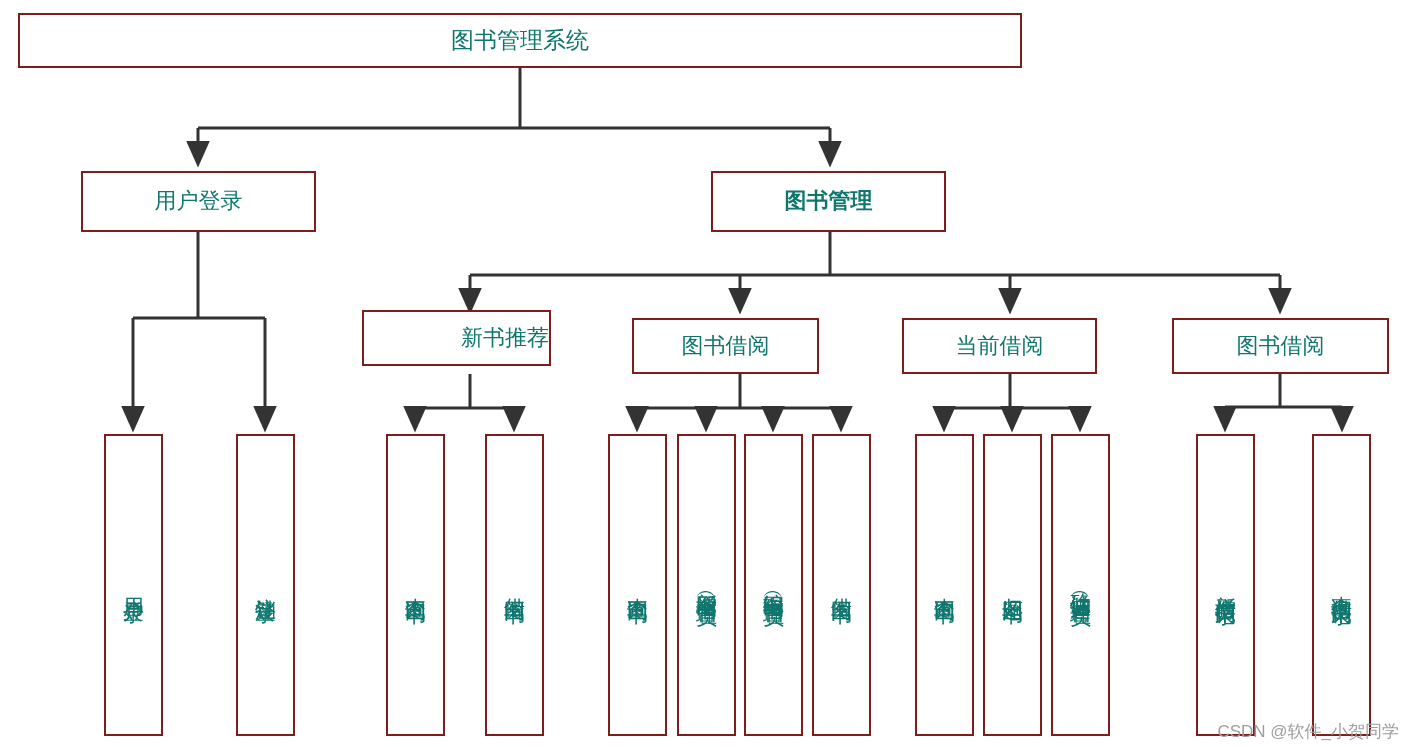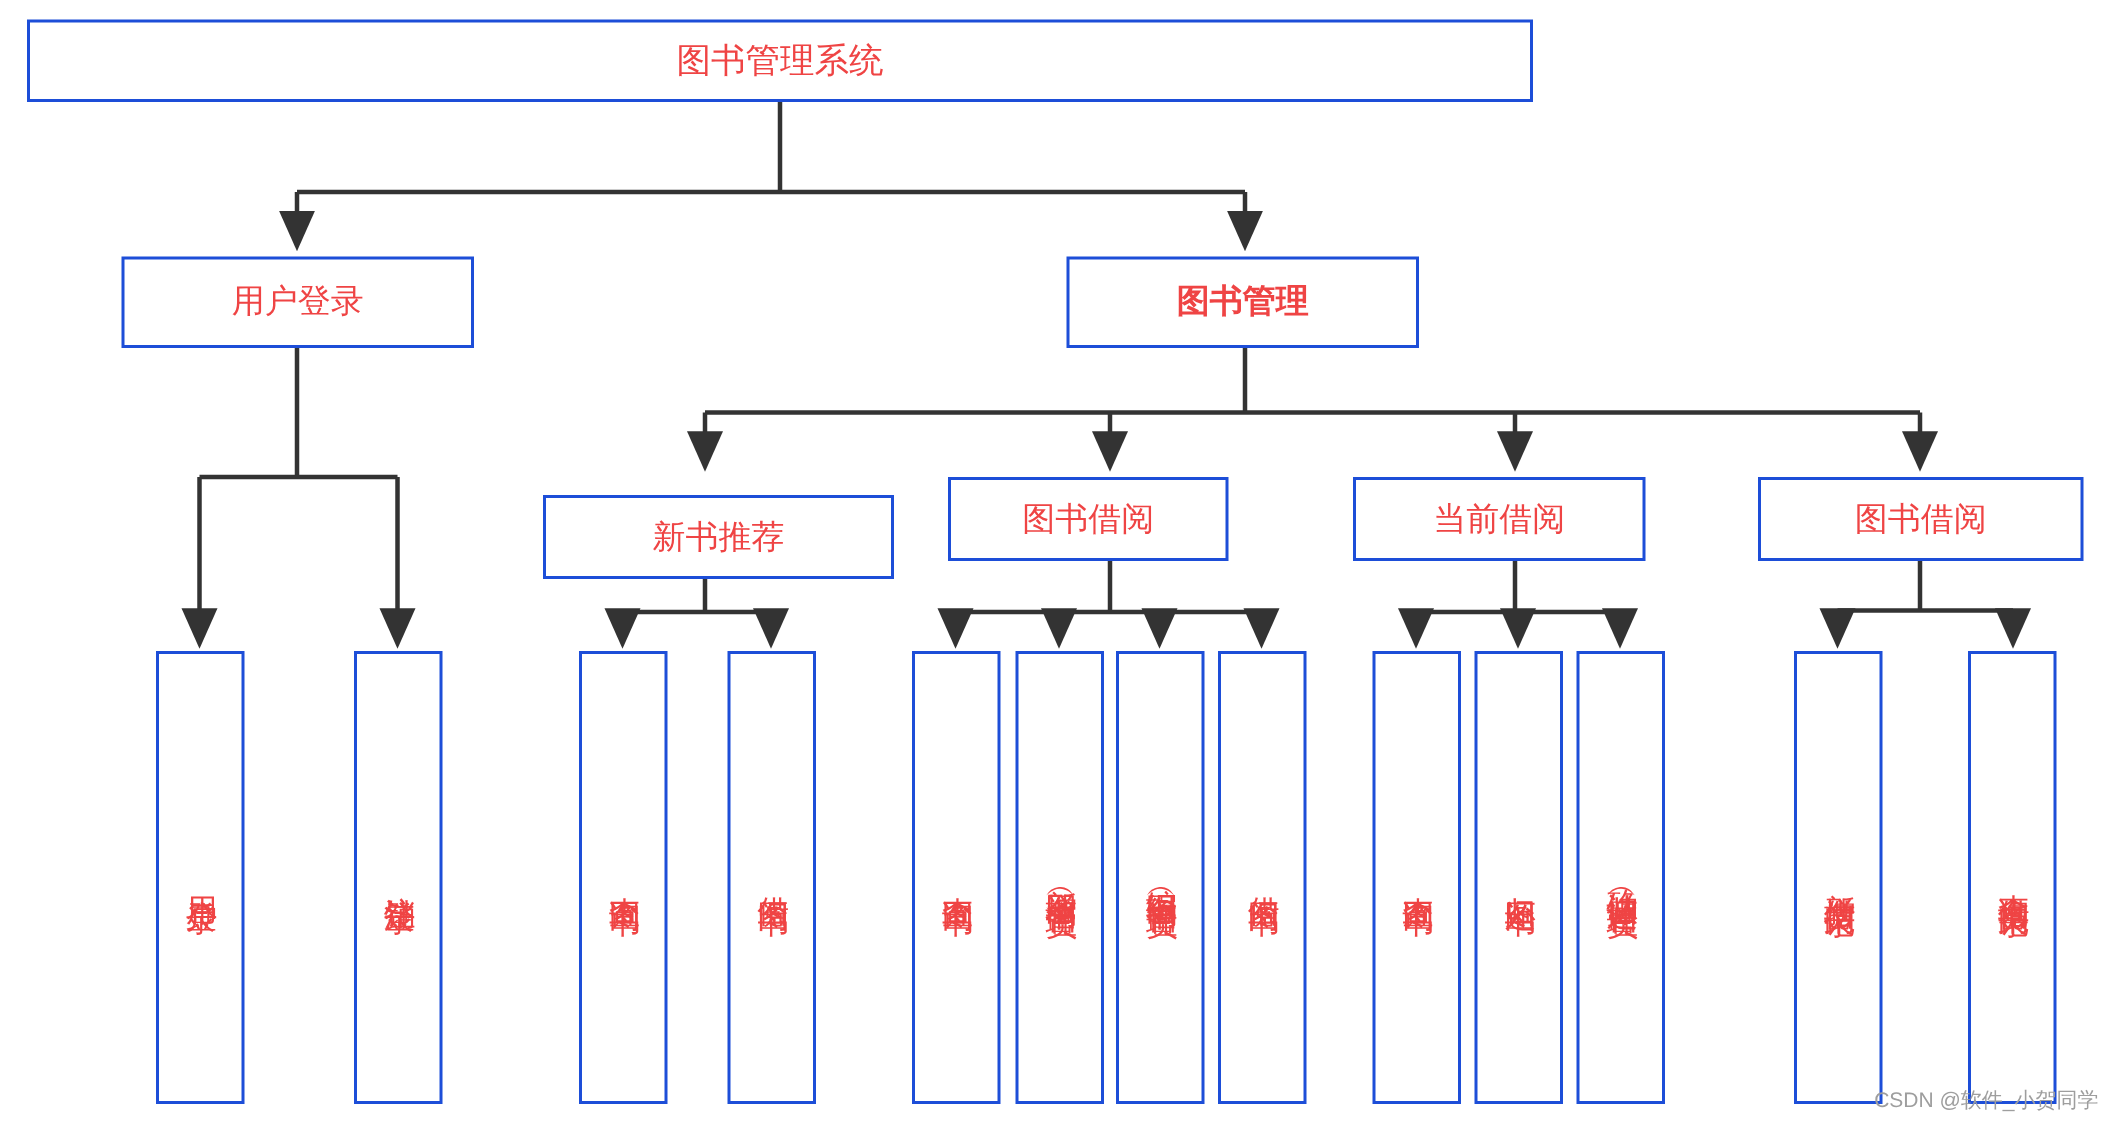--- a/index.html
+++ b/index.html
@@ -20,27 +20,27 @@
   svg#edges {
     position: absolute;
     left: 0;
     top: 0;
     width: 1405px;
     height: 747px;
   }
   .node {
     position: absolute;
     box-sizing: border-box;
-    border: 2px solid #1d4ed8;
+    border: 2px solid #7f1d1d;
     background: #ffffff;
     display: flex;
     align-items: center;
     justify-content: center;
     text-align: center;
-    color: #ef4444;
+    color: #0f766e;
     z-index: 2;
   }
   .node.h {
     font-size: 22px;
     line-height: 1.1;
   }
   .node.root {
     font-size: 23px;
   }
   .node.v {
@@ -53,21 +53,21 @@
   }
   .node.v .vtxt {
     writing-mode: vertical-rl;
     text-orientation: upright;
     white-space: nowrap;
   }
   .watermark {
     position: absolute;
     right: 6px;
     bottom: 4px;
-    font-size: 14px;
+    font-size: 17px;
     color: #9e9e9e;
     z-index: 3;
     white-space: nowrap;
     font-family: "Liberation Sans", "DejaVu Sans", sans-serif;
   }
 </style>
 </head>
 <body>
 
 <div id="canvas">
@@ -126,21 +126,21 @@
     <span>图书管理系统</span>
   </div>
 
   <div class="node h" style="left:81px; top:171px; width:235px; height:61px;">
     <span>用户登录</span>
   </div>
   <div class="node h" style="left:711px; top:171px; width:235px; height:61px;font-weight:bold;">
     <span>图书管理</span>
   </div>
 
-  <div class="node h" style="left:362px; top:330px; width:234px; height:56px;">
+  <div class="node h" style="left:362px; top:310px; width:189px; height:56px;justify-content:flex-end;">
     <span>新书推荐</span>
   </div>
   <div class="node h" style="left:632px; top:318px; width:187px; height:56px;">
     <span>图书借阅</span>
   </div>
   <div class="node h" style="left:902px; top:318px; width:195px; height:56px;">
     <span>当前借阅</span>
   </div>
   <div class="node h" style="left:1172px; top:318px; width:217px; height:56px;">
     <span>图书借阅</span>

